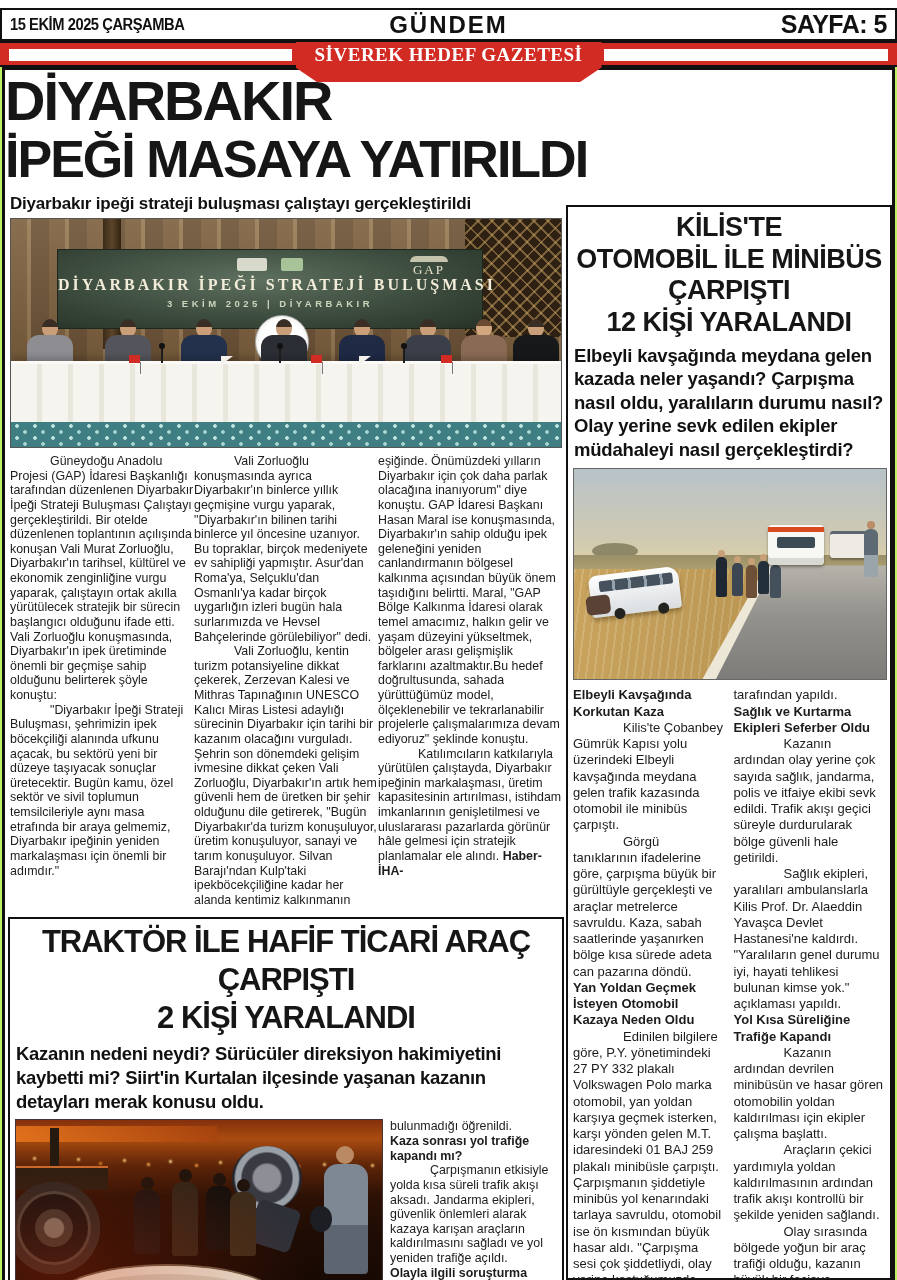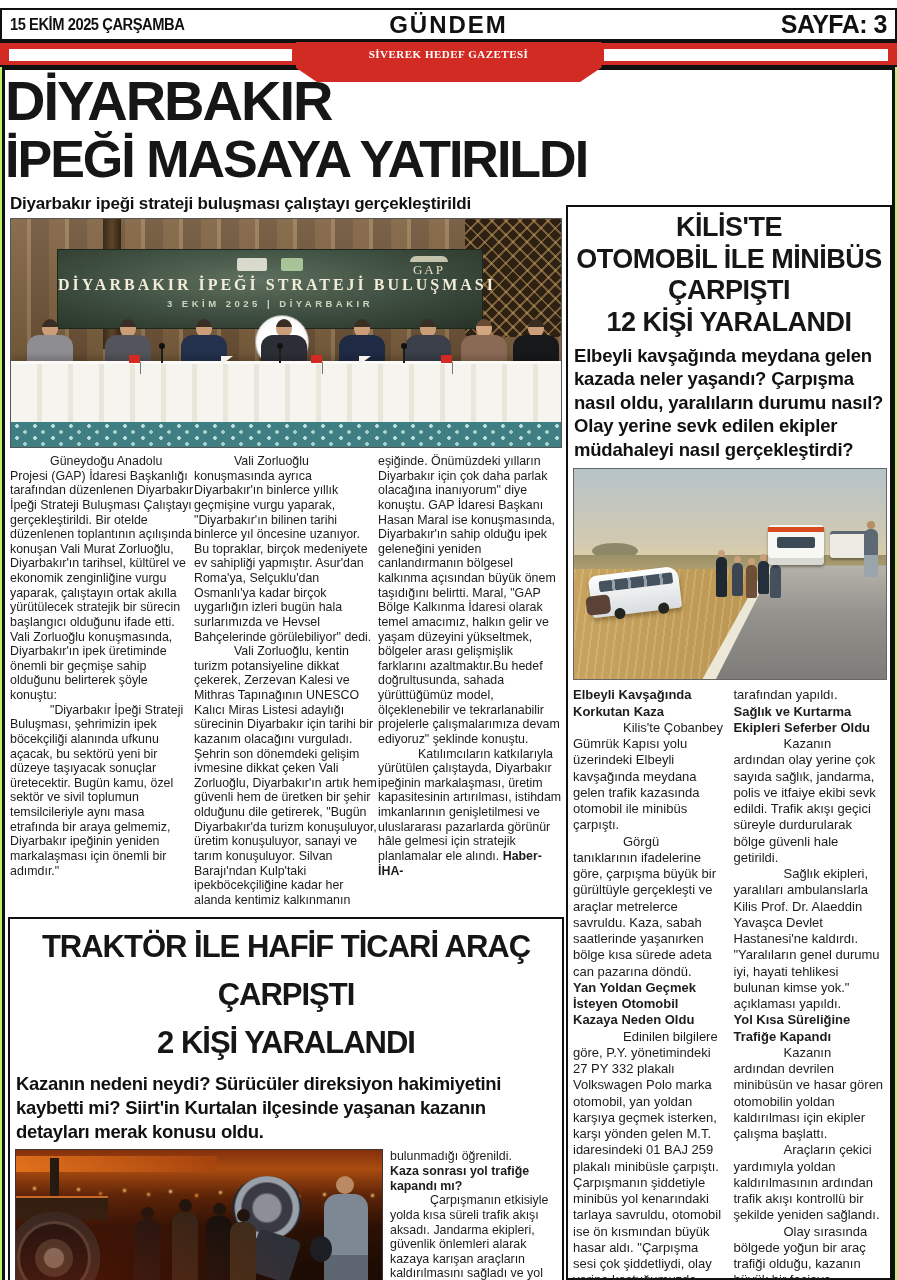--- a/index.html
+++ b/index.html
@@ -26,21 +26,21 @@
     z-index:6;
   }
   .white-bar { position:absolute; top:6px; height:12px; background:#fff; }
   .wb-l { left:9px; width:283px; }
   .wb-r { left:604px; right:9px; }
   .red-tab {
     position:absolute; left:calc(50% - 153px); top:-1px; width:306px; height:40px;
     background:#d22b23; z-index:7; text-align:center;
     clip-path:polygon(0 0,100% 0,100% 64%,93% 100%,7% 100%,0 64%);
     color:#fff; font-family:"Liberation Serif","DejaVu Serif",serif;
-    font-weight:700; font-size:11px; line-height:25px; letter-spacing:0.5px;
+    font-weight:700; font-size:19px; line-height:25px; letter-spacing:0.5px;
   }
   
   .content {
     position:absolute; left:2px; top:59px; width:893px; height:1219px;
     border:3px solid #101010; background:#fff;
   }
   .hl1, .hl2 { margin:0; font-weight:700; color:#161616; text-align:left; letter-spacing:-2px; }
   .hl1 { position:absolute; top:0px; left:0; width:69%; font-size:56px; line-height:62px; }
   .hl2 { position:absolute; top:60px; left:0; width:100%; font-size:52px; line-height:58px; }
   
@@ -48,21 +48,21 @@
   .subhead { margin:2px 2px 4px 2px; font-size:17px; font-weight:700; letter-spacing:-0.2px; }
   .cols3 { display:grid; grid-template-columns:1fr 1fr 1fr; padding:6px 2px 4px 2px; }
   .col { font-size:12.4px; line-height:1.18; color:#1c1c1c; }
   .col p { margin:0; }
   .ind { text-indent:40px; }
   .bold { font-weight:700; }
   .kcol { font-size:13px; line-height:1.25; }
   .kcol .ind { text-indent:50px; }
   
   .tbox { border:2px solid #101010; margin-top:6px; padding:4px 5px 6px 5px; }
-  .thl { margin:0; text-align:center; font-size:31px; line-height:48px; font-weight:700; letter-spacing:-1px; color:#161616; }
+  .thl { margin:0; text-align:center; font-size:31px; line-height:38px; font-weight:700; letter-spacing:-1px; color:#161616; }
   .tintro { margin:5px 1px 6px 1px; font-size:18.5px; line-height:1.28; font-weight:700; letter-spacing:-0.3px; }
   .t-body { display:grid; grid-template-columns:368px 1fr; gap:7px; }
   
   .right-box {
     position:absolute; left:561px; top:135px; width:326px; bottom:3px;
     border:2px solid #101010; padding:4px 5px;
   }
   .khl { margin:1px 0 0 0; text-align:center; font-size:27px; line-height:31px; font-weight:700; letter-spacing:-0.5px; color:#161616; }
   .kintro { margin:6px 1px 7px 1px; font-size:18.5px; line-height:1.27; font-weight:700; letter-spacing:-0.2px; }
   .k-cols { display:grid; grid-template-columns:1fr 1fr; gap:9px; margin-top:7px; }
@@ -189,21 +189,21 @@
   .np-tint { position:absolute; inset:0; background:radial-gradient(ellipse at 12% 80%, rgba(210,50,10,.30), transparent 55%); }
 </style>
 </head>
 <body>
 
 <div class="page">
 
   <header class="mast">
     <div class="mast-date">15 EKİM 2025 ÇARŞAMBA</div>
     <div class="mast-section">GÜNDEM</div>
-    <div class="mast-page">SAYFA: 3</div>
+    <div class="mast-page">SAYFA: 5</div>
   </header>
 
   <div class="redbar">
     <div class="white-bar wb-l"></div>
     <div class="white-bar wb-r"></div>
     <div class="red-tab">
       <span>SİVEREK HEDEF GAZETESİ</span>
     </div>
   </div>
 

